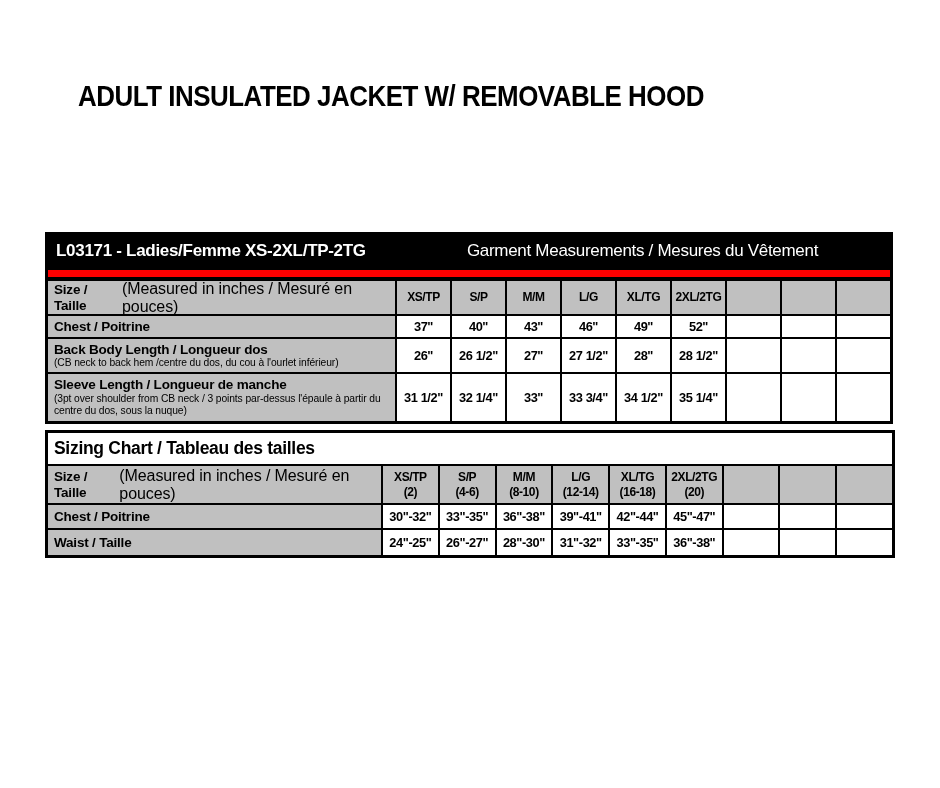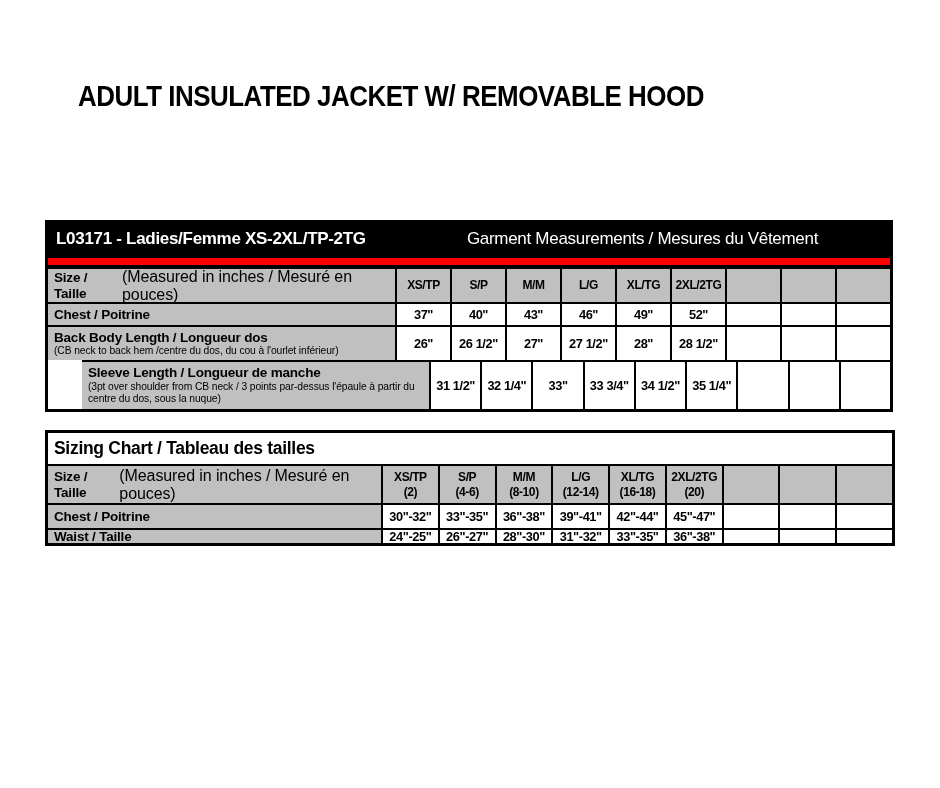--- a/index.html
+++ b/index.html
@@ -8,21 +8,21 @@
   .page { position:relative; width:940px; height:788px; background:#fff; }
 
   .page-title {
     position:absolute; left:78px; top:80px;
     font-size:27px; font-weight:900; letter-spacing:-0.5px;
     transform:scaleX(0.96) scaleY(1.08); transform-origin:left top;
     white-space:nowrap;
   }
 
   .spec-table { position:absolute; left:45px; border:3px solid #000; background:#fff; }
-  .gtable { top:220px; width:848px; --label-w:347px; }
+  .gtable { top:232px; width:848px; --label-w:347px; }
   .btable { top:430px; width:850px; --label-w:333px; }
 
   .trow { display:grid; grid-template-columns:var(--label-w) repeat(9,1fr); }
   .c { border-left:2px solid #000; border-top:2px solid #000;
        display:flex; align-items:center; justify-content:center;
        overflow:hidden; }
   .trow .c:first-child { border-left:none; }
 
   .gray  { background:#c0c0c0; }
   .white { background:#ffffff; }
@@ -45,22 +45,22 @@
   .label-cell { flex-direction:column; align-items:flex-start; justify-content:center;
                 padding:2px 4px 2px 6px; }
   .label-main { font-size:13.5px; font-weight:bold; letter-spacing:-0.2px; line-height:1.15; }
   .label-note { font-size:10.3px; font-weight:normal; letter-spacing:-0.1px; line-height:1.2; }
   .inline-note { font-size:16px; font-weight:normal; letter-spacing:-0.1px; }
 
   .head-cell { font-size:12px; font-weight:bold; letter-spacing:-0.4px;
                flex-direction:column; line-height:1.25; text-align:center; }
   .val-cell  { font-size:12.8px; font-weight:bold; letter-spacing:-0.4px; }
 
-  .h-size1 { height:35px; } .h-chest1 { height:23px; } .h-back1 { height:35px; } .h-sleeve1 { height:49px;margin-left:34px; }
-  .h-size2 { height:39px; } .h-chest2 { height:25px; } .h-waist2 { height:15px; }
+  .h-size1 { height:35px; } .h-chest1 { height:23px; } .h-back1 { height:35px; } .h-sleeve1 { height:49px; }
+  .h-size2 { height:39px; } .h-chest2 { height:25px; } .h-waist2 { height:27px; }
 </style>
 </head>
 <body>
 
 <div class="page">
 
   <h1 class="page-title">ADULT INSULATED JACKET W/ REMOVABLE HOOD</h1>
 
   <div class="spec-table gtable">
 

